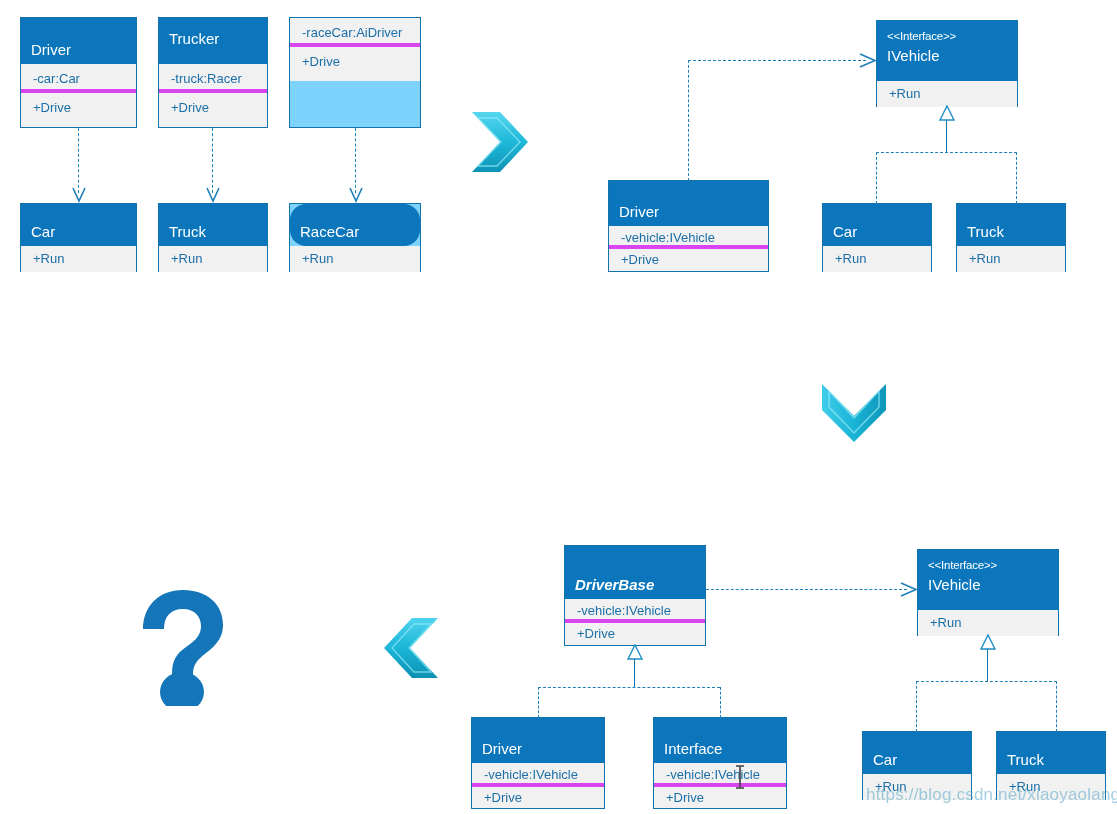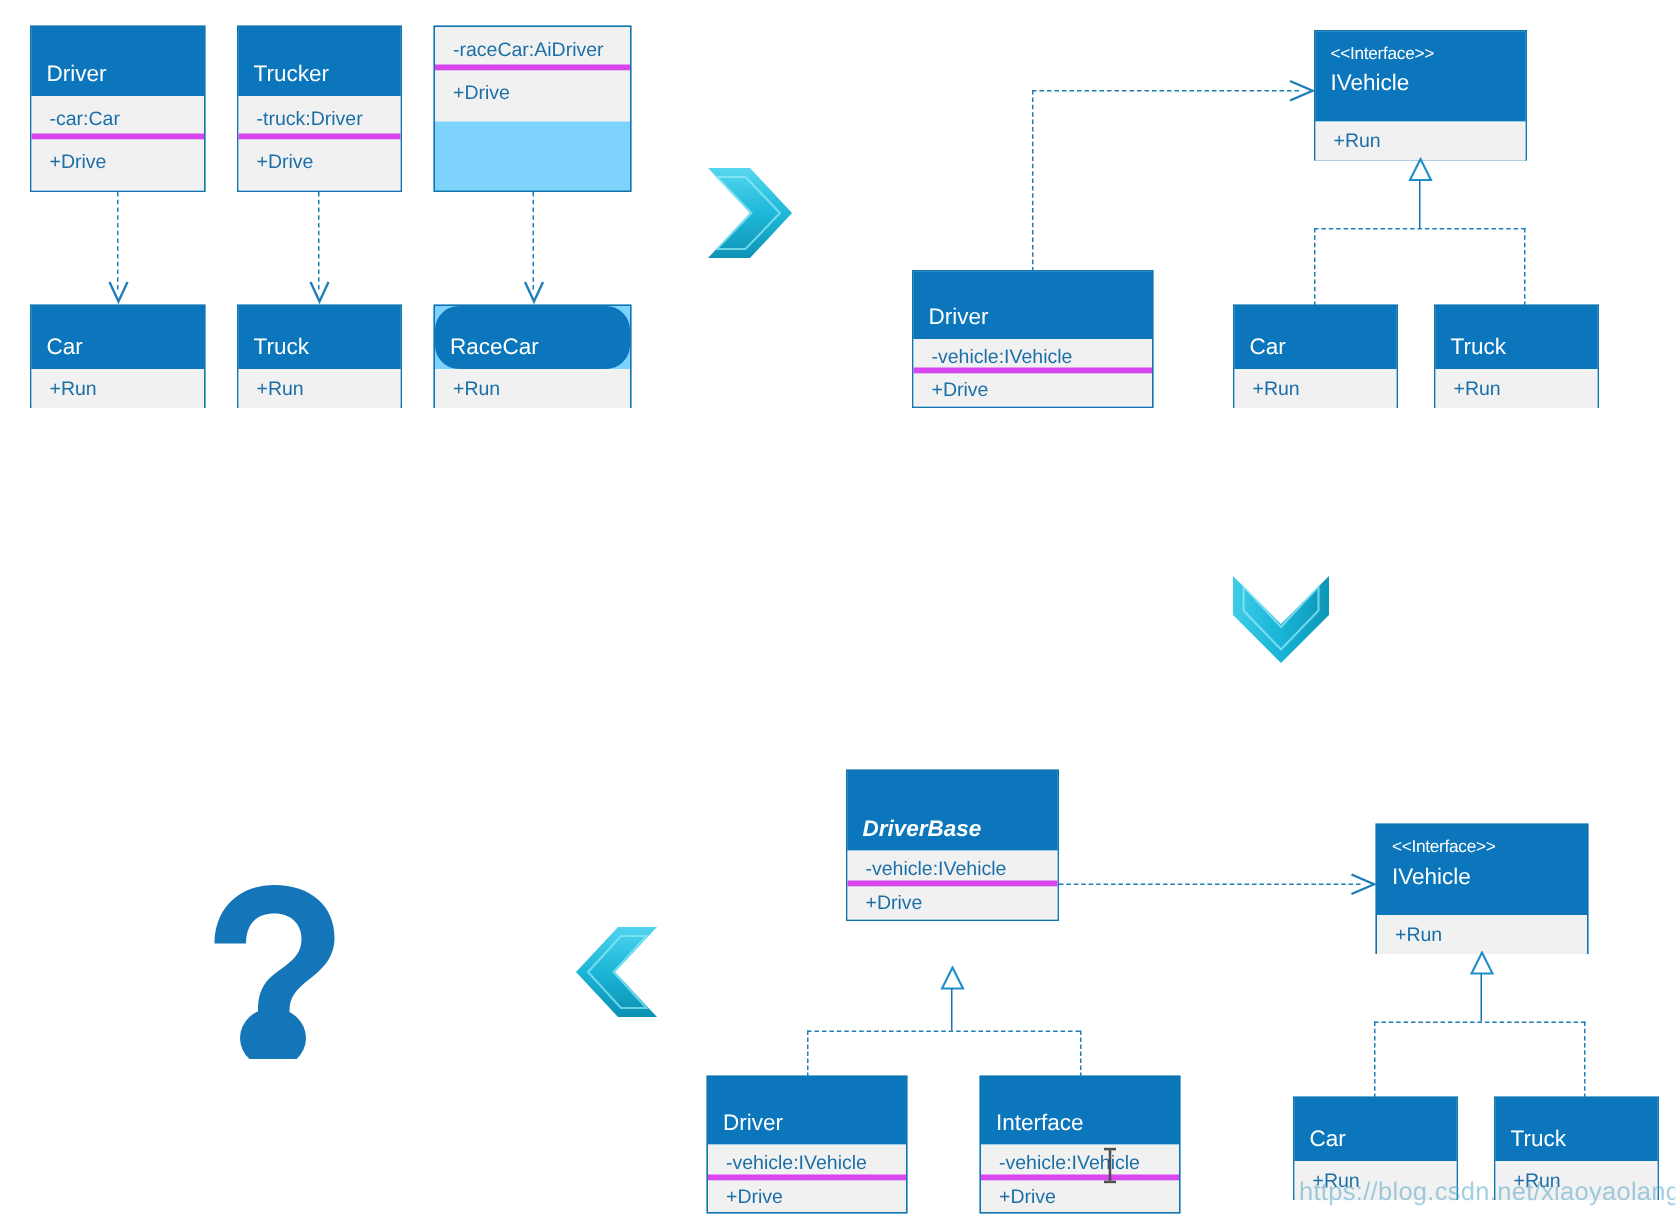--- a/index.html
+++ b/index.html
@@ -98,24 +98,24 @@
 
   <div class="uml-box" style="left:20px;top:17px;width:117px;height:111px;">
     <div class="uml-head" style="height:46px;">
       <div class="cname">Driver</div>
     </div>
     <div class="uml-row attr" style="height:29px;line-height:29px;">-car:Car</div>
     <div class="uml-row" style="height:34px;line-height:29px;">+Drive</div>
   </div>
 
   <div class="uml-box" style="left:158px;top:17px;width:110px;height:111px;">
-    <div class="uml-head" style="height:46px;">
+    <div class="uml-head" style="height:46px;justify-content:center;">
       <div class="cname">Trucker</div>
     </div>
-    <div class="uml-row attr" style="height:29px;line-height:29px;">-truck:Driver</div>
+    <div class="uml-row attr" style="height:29px;line-height:29px;">-truck:Racer</div>
     <div class="uml-row" style="height:34px;line-height:29px;">+Drive</div>
   </div>
 
   <div class="uml-box" style="left:289px;top:17px;width:132px;height:111px;">
     <div class="uml-row attr" style="height:29px;line-height:29px;">-raceCar:AiDriver</div>
     <div class="uml-row" style="height:34px;line-height:29px;">+Drive</div>
   </div>
 
   <div class="uml-box" style="left:20px;top:203px;width:117px;height:69px;">
     <div class="uml-head" style="height:42px;">
@@ -231,21 +231,21 @@
       <linearGradient id="gL" x1="0" y1="0" x2="0" y2="1">
         <stop offset="0%" stop-color="#4fd3ee"></stop>
         <stop offset="50%" stop-color="#1bb6d7"></stop>
         <stop offset="100%" stop-color="#0c90b3"></stop>
       </linearGradient>
     </defs>
     <path d="M58,4 L32,4 L4,34 L32,64 L58,64 L30,34 Z" fill="url(#gL)"></path>
     <path d="M51,10 L34,10 L12,34 L34,58 L51,58 L29,34 Z" fill="none" stroke="#92e9f9" stroke-width="1.4" opacity=".7"></path>
   </svg>
 
-  <div class="uml-box" style="left:564px;top:513px;width:142px;height:101px;">
+  <div class="uml-box" style="left:564px;top:545px;width:142px;height:101px;">
     <div class="uml-head" style="height:53px;">
       <div class="cname abstract">DriverBase</div>
     </div>
     <div class="uml-row attr" style="height:24px;line-height:24px;">-vehicle:IVehicle</div>
     <div class="uml-row" style="height:22px;line-height:22px;">+Drive</div>
   </div>
 
   <div class="uml-box" style="left:917px;top:549px;width:142px;height:87px;">
     <div class="uml-head" style="height:60px;justify-content:flex-start;padding-top:8px;">
       <div class="stereotype">&lt;&lt;Interface&gt;&gt;</div>

